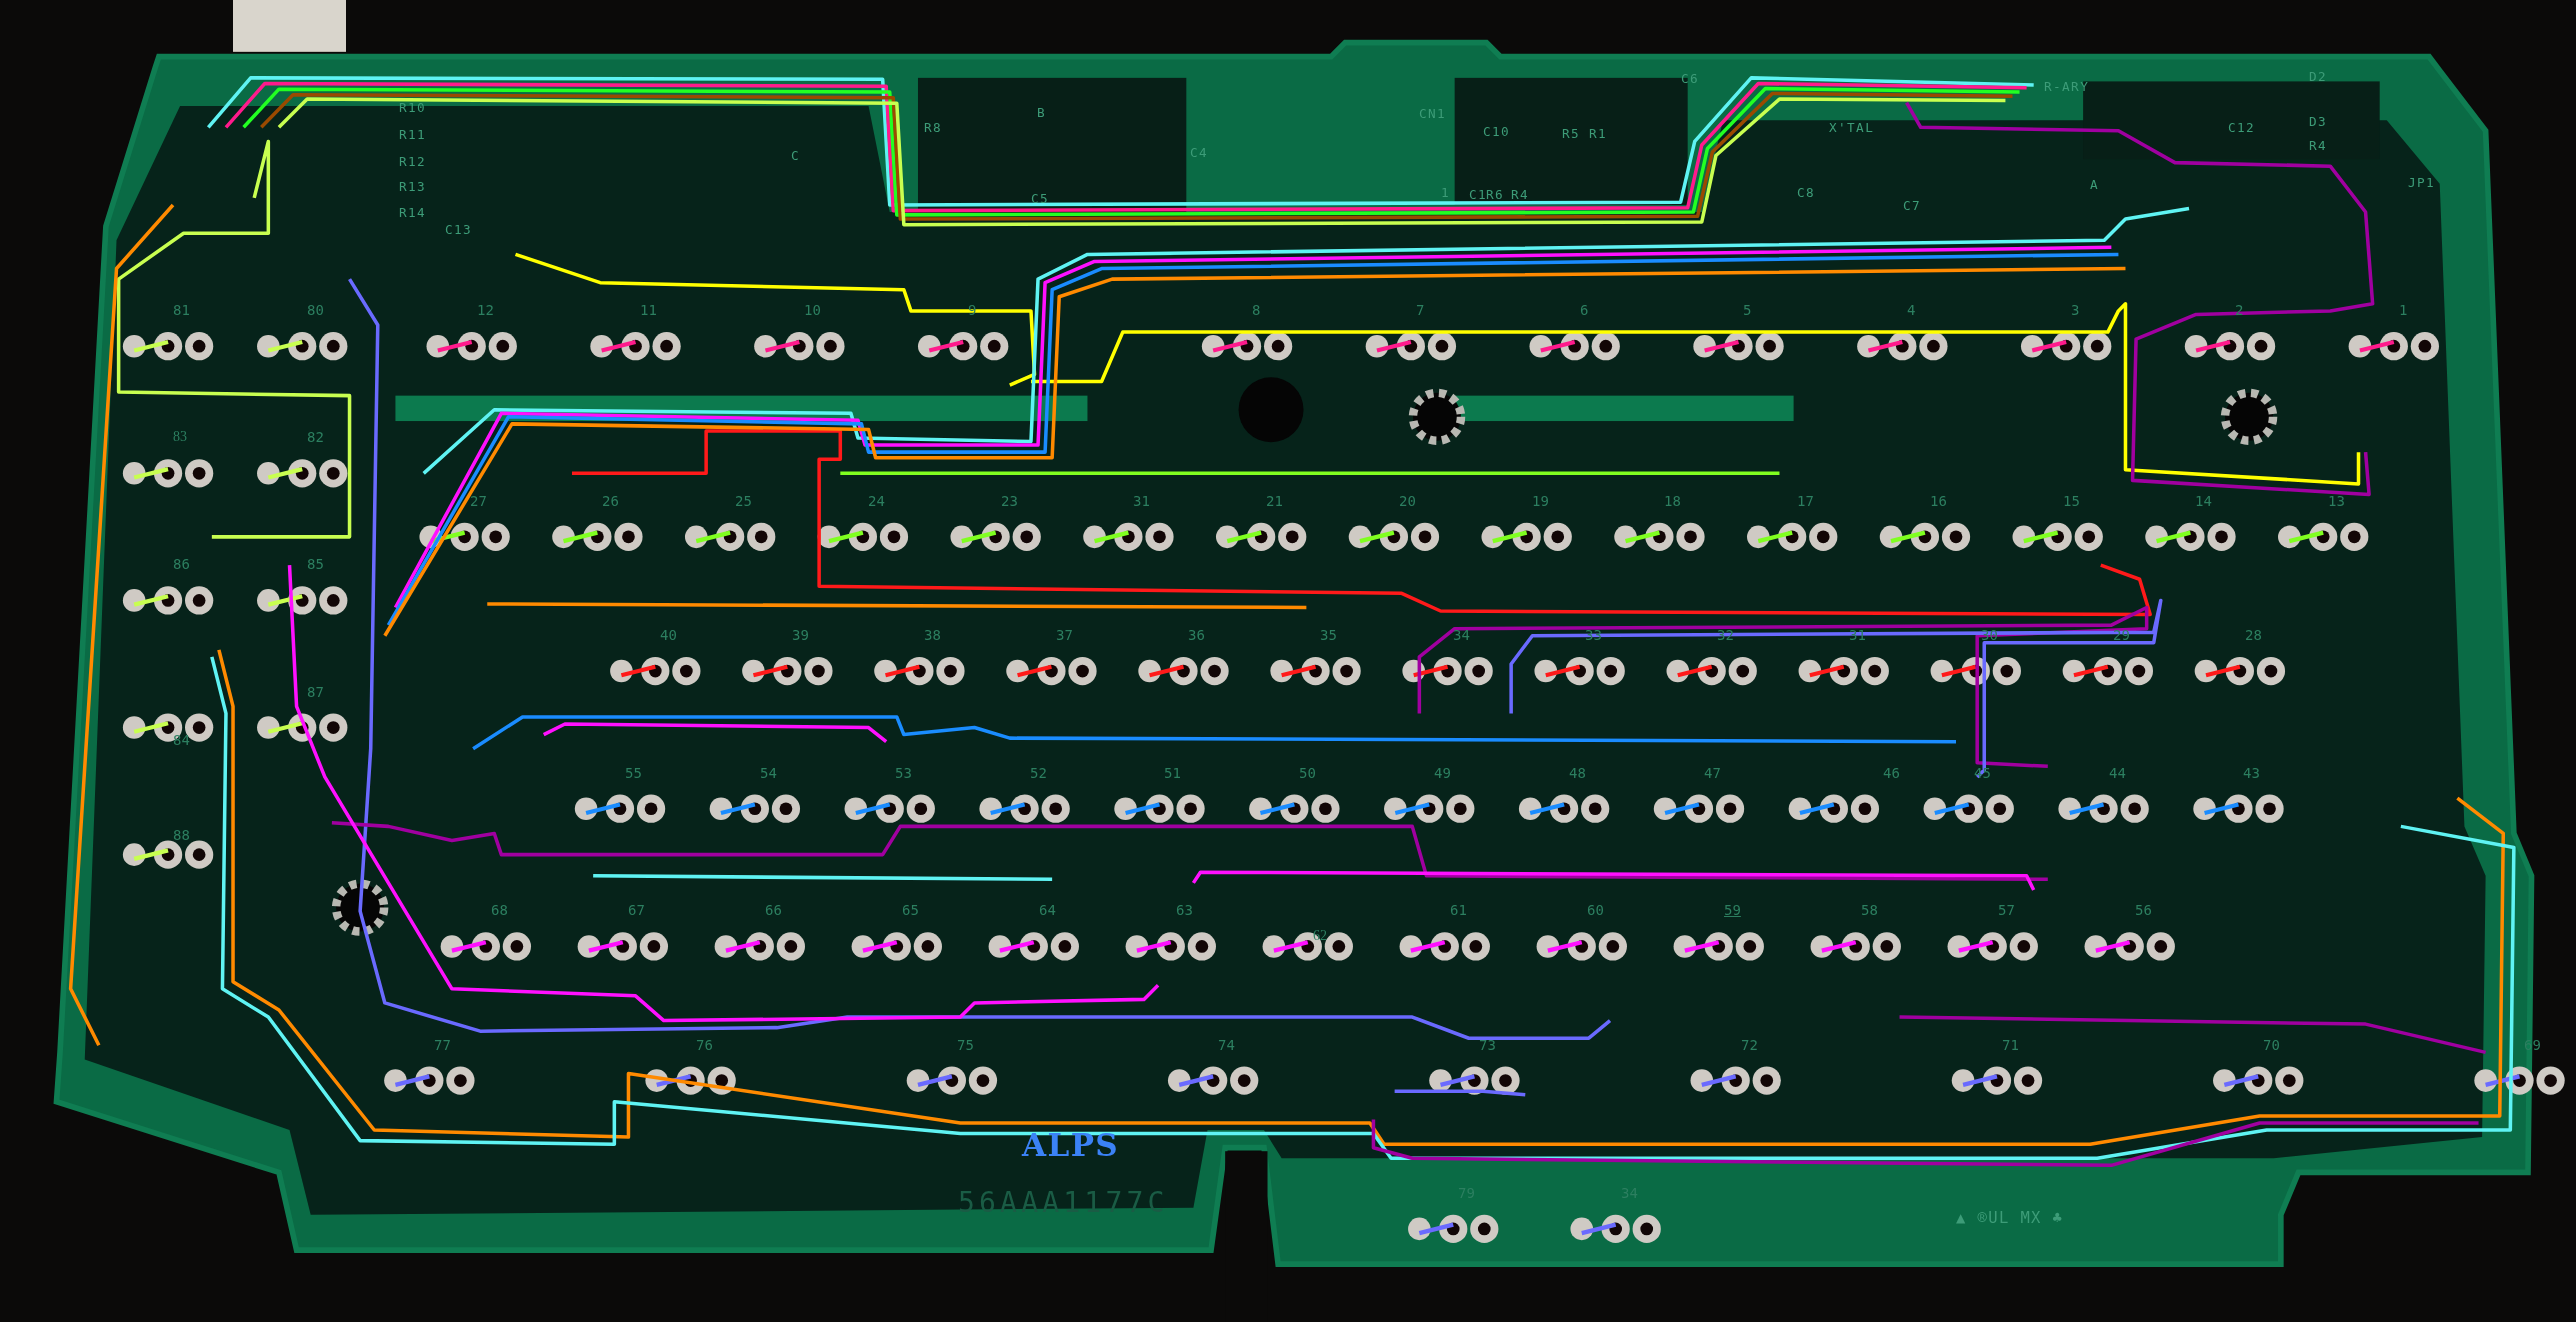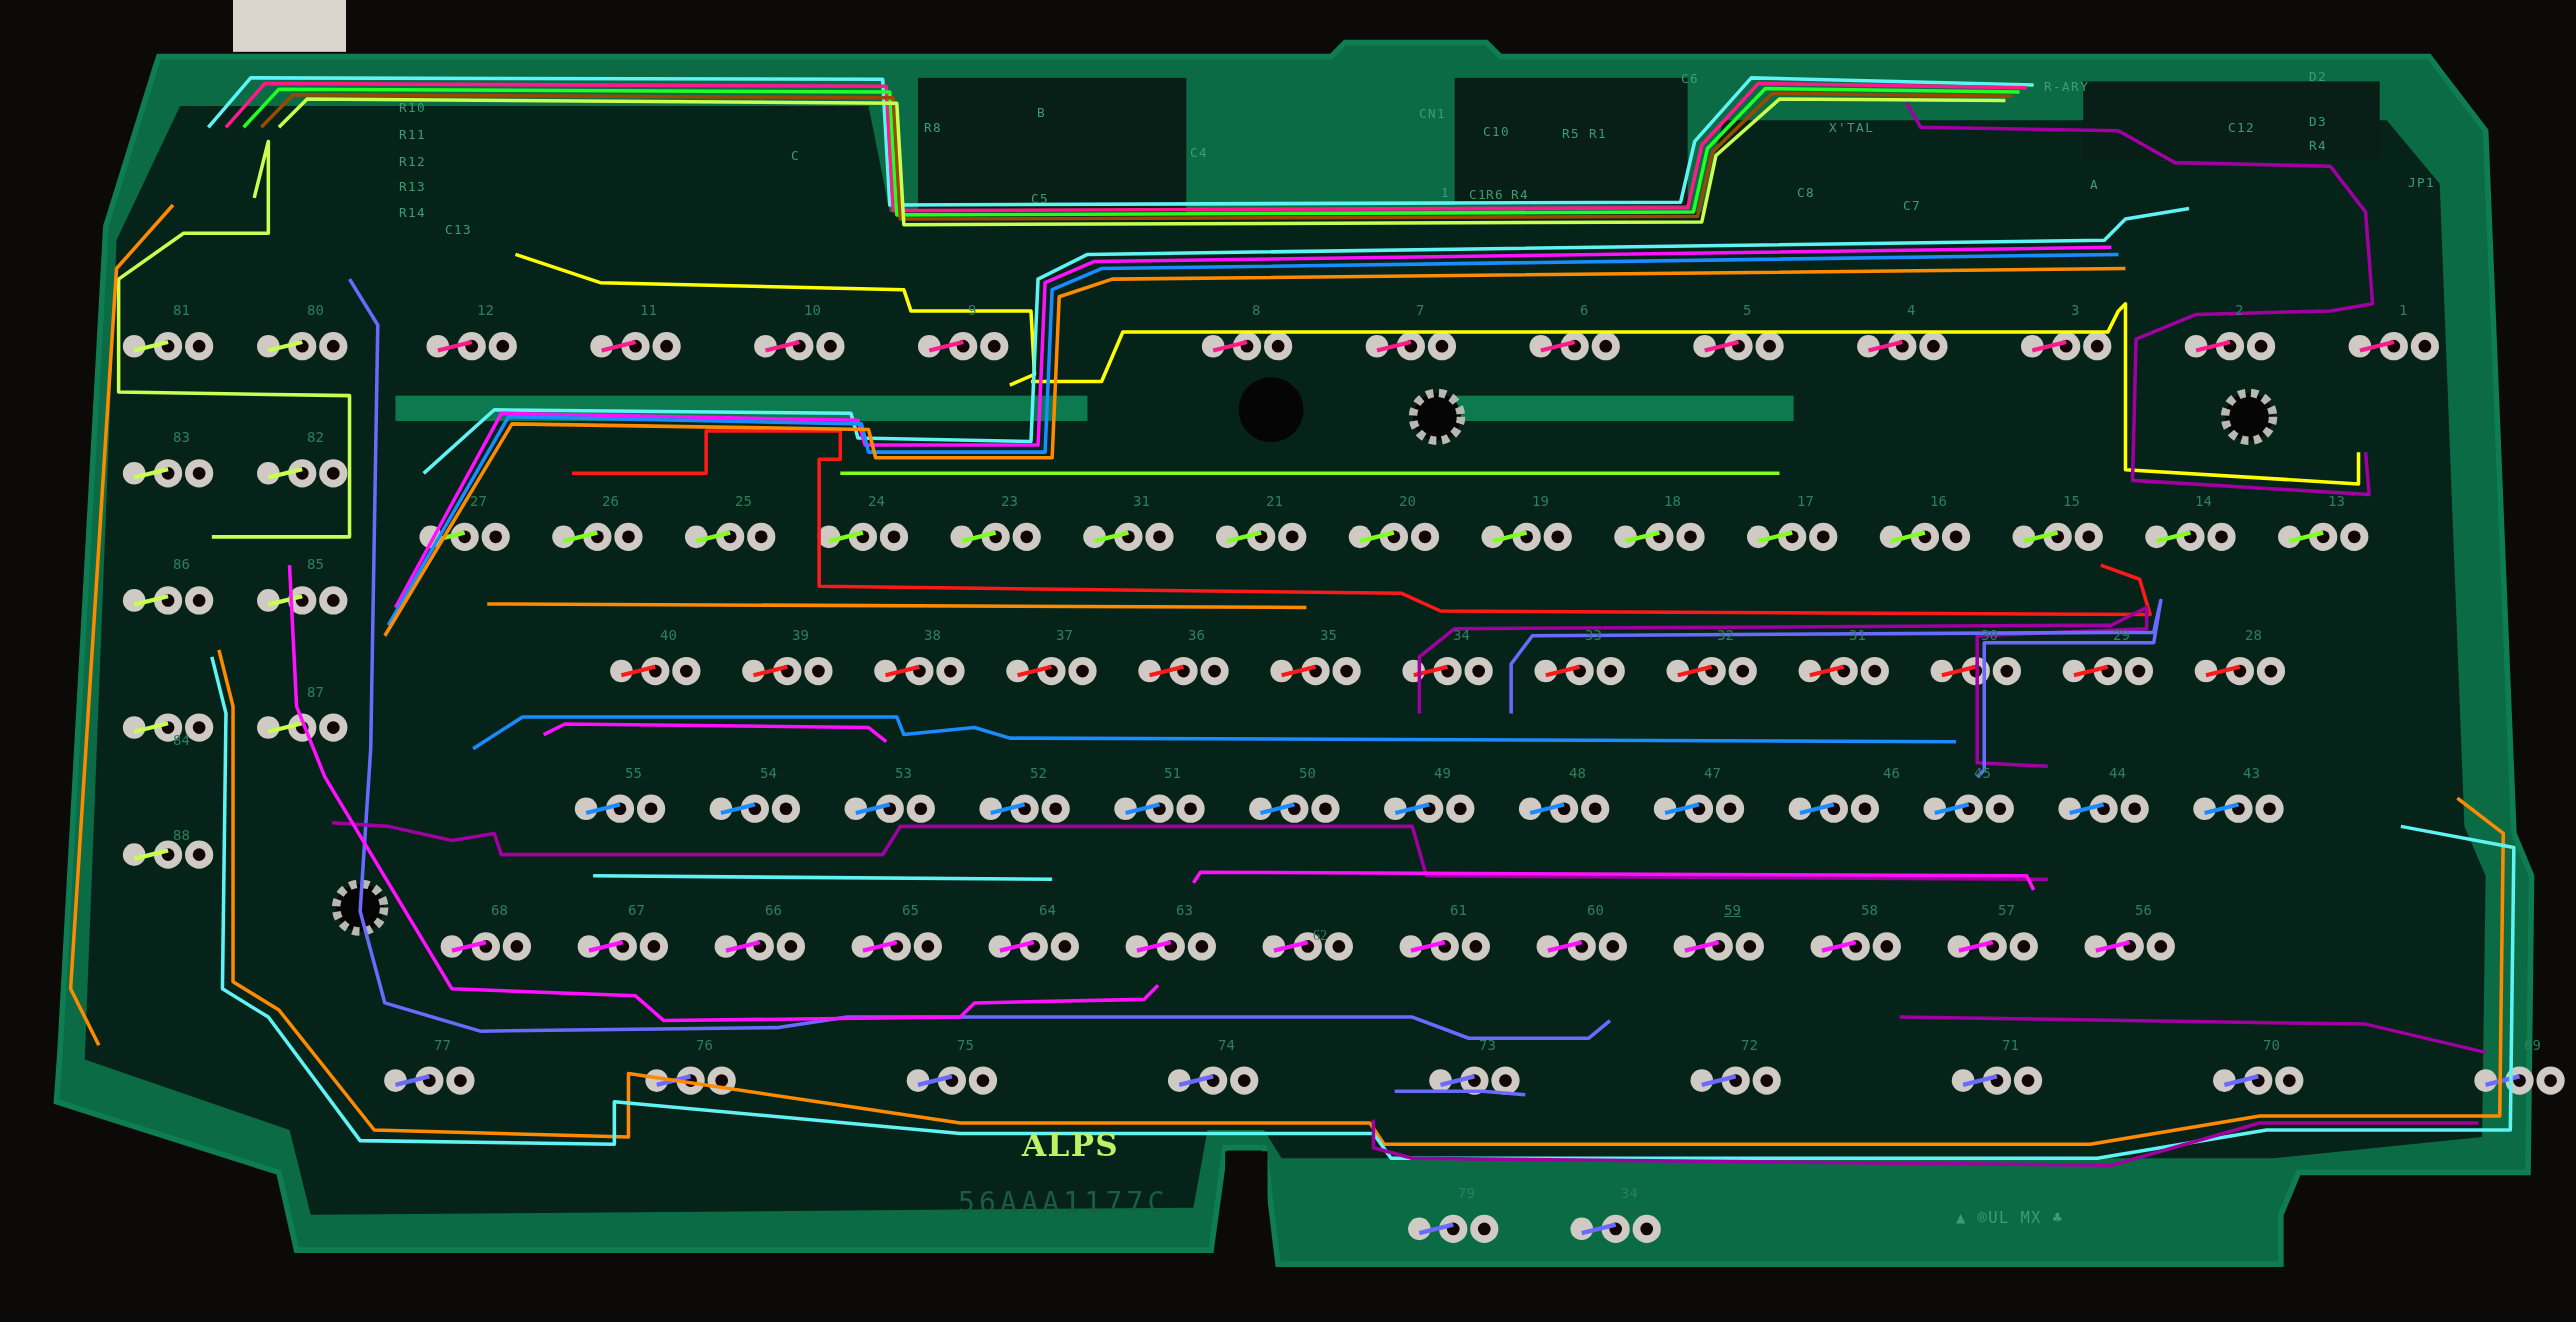--- a/index.html
+++ b/index.html
@@ -1,20 +1,20 @@
 <!DOCTYPE html>
 <html style="font-size:11.3px"><head>
 <meta charset="utf-8">
 <style>
   html,body{margin:0;padding:0;background:#0b0a09;}
   body{width:2576px;height:1323px;position:relative;overflow:hidden;font-family:"DejaVu Sans",sans-serif;}
   .tape{position:absolute;left:233px;top:0;width:113px;height:51px;background:#d9d5cc;border-bottom:1.4px solid #b9b4aa;}
   #board{position:absolute;left:0;top:0;}
   .silk{position:absolute;color:#2f8f6a;font-family:"DejaVu Sans Mono",monospace;letter-spacing:1.4px;}
-  .silk.big{font-family:"DejaVu Serif",serif;font-weight:bold;font-size:31px;color:#bef264;}
+  .silk.big{font-family:"DejaVu Serif",serif;font-weight:bold;font-size:31px;color:#3b82f6;}
   .silk.part{font-size:28px;color:#1a5c45;letter-spacing:4.2px;}
   .silk.small{font-size:12.7px;color:#3d9c78;}
   .keynum{position:absolute;font-size:14px;color:#2c7f60;font-family:"DejaVu Sans Mono",monospace;}
 </style>
 </head>
 <body>
 
 <div class="tape"></div>
 
 <svg id="board" width="2576" height="1323" viewBox="0 0 3648 1873">
@@ -698,21 +698,21 @@
     <div class="keynum" style="left: 1218px; top: 1037px;">74</div>
     <div class="keynum" style="left: 1479px; top: 1037px;">73</div>
     <div class="keynum" style="left: 1741px; top: 1037px;">72</div>
     <div class="keynum" style="left: 2002px; top: 1037px;">71</div>
     <div class="keynum" style="left: 2263px; top: 1037px;">70</div>
     <div class="keynum" style="left: 2524px; top: 1037px;">69</div>
     <div class="keynum" style="left: 1458px; top: 1185px;">79</div>
     <div class="keynum" style="left: 1621px; top: 1185px;">34</div>
     <div class="keynum" style="left: 173px; top: 302px;">81</div>
     <div class="keynum" style="left: 307px; top: 302px;">80</div>
-    <div class="keynum" style="left: 173px; top: 429px;">83</div>
+    <div class="keynum" style="left: 173px; top: 429px; font-family: Liberation Serif, serif;">83</div>
     <div class="keynum" style="left: 307px; top: 429px;">82</div>
     <div class="keynum" style="left: 173px; top: 556px;">86</div>
     <div class="keynum" style="left: 307px; top: 556px;">85</div>
     <div class="keynum" style="left: 173px; top: 684px; margin-top: 48px;">84</div>
     <div class="keynum" style="left: 307px; top: 684px;">87</div>
     <div class="keynum" style="left: 173px; top: 811px; margin-top: 16px;">88</div>
   </div>
 
 
 </body></html>

